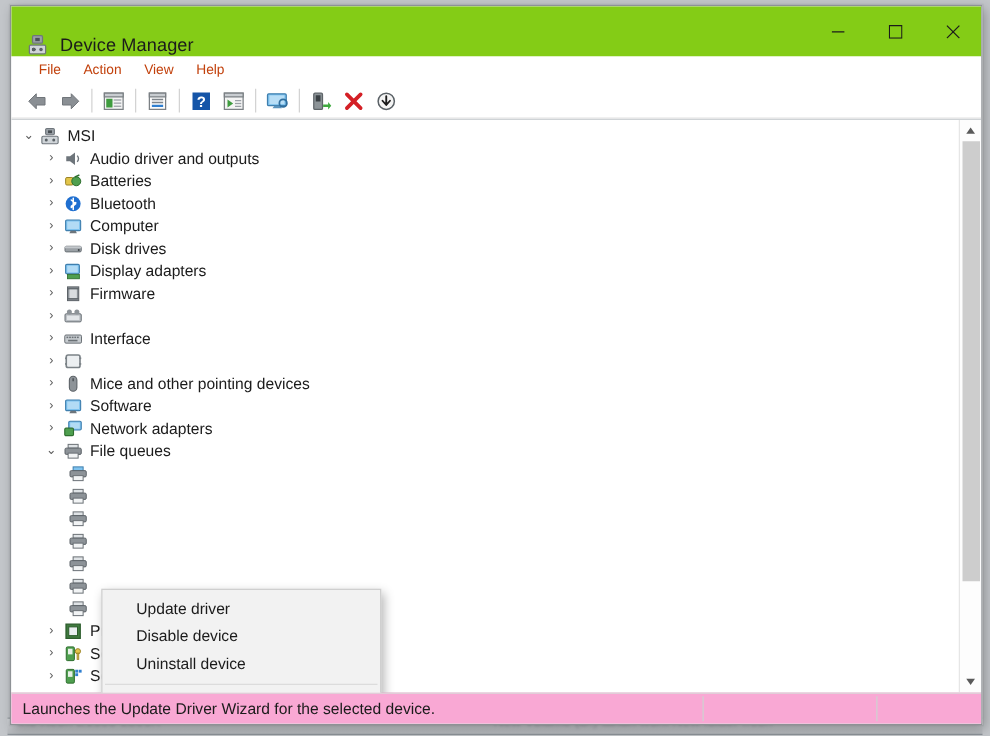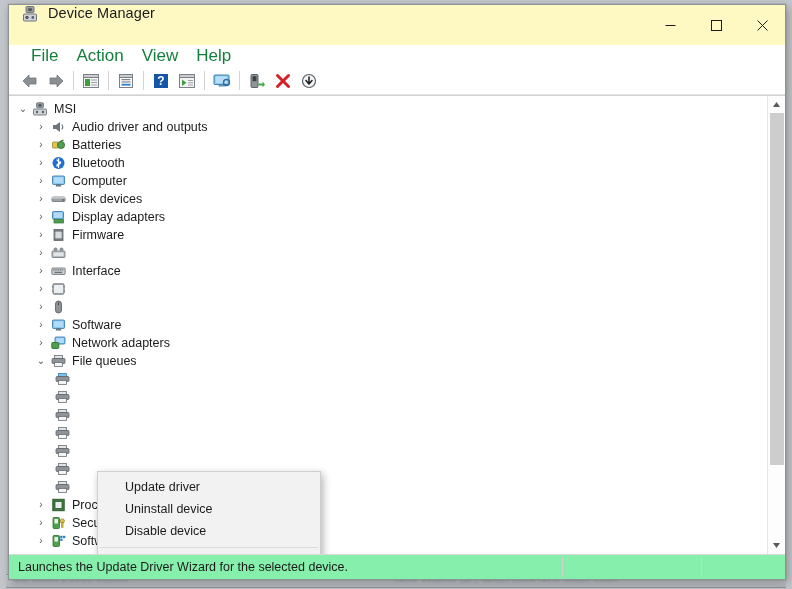--- a/index.html
+++ b/index.html
@@ -55,23 +55,23 @@
     border: 1px solid #8e9296;
     box-shadow: 0 0 0 1px rgba(0,0,0,.05), 2px 3px 9px rgba(0,0,0,.28);
     display: flex;
     flex-direction: column;
     overflow: hidden;
   }
 
   
   .titlebar {
     height: 40px;
-    background: #fef9c3;
-    display: flex;
-    align-items: flex-start;
+    background: #84cc16;
+    display: flex;
+    align-items: flex-end;
     flex: 0 0 auto;
     position: relative;
   }
   .title-icon {
     width: 18px;
     height: 18px;
     margin-left: 12px;
     margin-right: 9px;
     flex: 0 0 auto;
   }
@@ -101,22 +101,22 @@
   
   .menubar {
     height: 22px;
     background: #ffffff;
     display: flex;
     align-items: center;
     padding-left: 13px;
     flex: 0 0 auto;
   }
   .menu-item {
-    font-size: 17px;
-    color: #15803d;
+    font-size: 11px;
+    color: #c2410c;
     padding: 2px 9px 3px 9px;
     cursor: default;
     white-space: nowrap;
   }
 
   
   .toolbar {
     height: 27px;
     background: #ffffff;
     border-bottom: 1px solid #e2e2e2;
@@ -226,42 +226,42 @@
     top: 0;
     height: 83%;
     background: #cdcdcd;
     cursor: default;
   }
 
   
   .statusbar {
     height: 24px;
     flex: 0 0 auto;
-    background: #86efac;
+    background: #f9a8d4;
     border-top: 1px solid #d9d9d9;
     display: flex;
     align-items: center;
     font-size: 12.5px;
     color: #1b1b1b;
     position: relative;
   }
   .status-text { padding-left: 9px; }
   .status-sep {
     position: absolute;
     top: 2px; bottom: 2px;
     width: 1px;
     background: #d0d0d0;
   }
   .status-sep.s1 { left: 553px; }
   .status-sep.s2 { left: 692px; }
 
   
   .ctxmenu {
     position: absolute;
-    left: 88px;
+    left: 72px;
     top: 375px;
     width: 222px;
     background: #f2f2f2;
     border: 1px solid #cfcfcf;
     box-shadow: 2px 3px 8px rgba(0,0,0,.30);
     padding: 4px 0 5px 0;
     z-index: 40;
   }
   .ctx-item {
     height: 22px;
@@ -475,21 +475,21 @@
 
       <div class="row depth1">
         <span class="chev">›</span>
         <span class="ico">
           <svg width="15" height="14" viewBox="0 0 15 14">
             <rect x="1" y="5" width="13" height="4.5" rx="1" fill="#9ba1a6" stroke="#6b7176" stroke-width=".8"></rect>
             <rect x="1" y="5" width="13" height="1.6" fill="#c3c8cc"></rect>
             <circle cx="12" cy="8" r=".8" fill="#3e4448"></circle>
           </svg>
         </span>
-        <span class="lbl">Disk devices</span>
+        <span class="lbl">Disk drives</span>
       </div>
 
       <div class="row depth1">
         <span class="chev">›</span>
         <span class="ico">
           <svg width="15" height="14" viewBox="0 0 15 14">
             <rect x="1.5" y="1.5" width="11" height="7.5" rx="1" fill="#7fc3ef" stroke="#3f7fae" stroke-width=".9"></rect>
             <rect x="2.8" y="2.6" width="8.4" height="5.3" fill="#ffffff" opacity=".4"></rect>
             <rect x="3" y="9.5" width="9.5" height="3.5" fill="#4f9f4f" stroke="#2f6f2f" stroke-width=".7"></rect>
           </svg>
@@ -552,20 +552,21 @@
       </div>
 
       <div class="row depth1">
         <span class="chev">›</span>
         <span class="ico">
           <svg width="15" height="14" viewBox="0 0 15 14">
             <rect x="4.5" y="1" width="6" height="12" rx="3" fill="#8d9398" stroke="#5d6368" stroke-width=".9"></rect>
             <line x1="7.5" y1="2.5" x2="7.5" y2="5" stroke="#3e4448" stroke-width="1"></line>
           </svg>
         </span>
+        <span class="lbl">Mice and other pointing devices</span>
       </div>
 
       <div class="row depth1">
         <span class="chev">›</span>
         <span class="ico">
           <svg width="15" height="14" viewBox="0 0 15 14">
             <rect x="1.5" y="2" width="12" height="8.5" rx="1" fill="#7fc3ef" stroke="#3f7fae" stroke-width=".9"></rect>
             <rect x="2.8" y="3.2" width="9.4" height="6" fill="#ffffff" opacity=".4"></rect>
             <path d="M4.5 12.5 L10.5 12.5 L9.5 10.5 L5.5 10.5 Z" fill="#6d757b"></path>
           </svg>
@@ -718,22 +719,22 @@
       </div>
       <div class="sb-arrow">
         <svg width="9" height="7" viewBox="0 0 9 7">
             <path d="M4.5 6 L1 1 L8 1 Z" fill="#5a5a5a"></path>
           </svg>
       </div>
     </div>
 
     <div class="ctxmenu">
       <div class="ctx-item">Update driver</div>
+      <div class="ctx-item">Disable device</div>
       <div class="ctx-item">Uninstall device</div>
-      <div class="ctx-item">Disable device</div>
       <div class="ctx-sep"></div>
       <div class="ctx-item">Scan for hardware changes</div>
 
     </div>
   </div>
 
   <div class="statusbar">
     <span class="status-text">Launches the Update Driver Wizard for the selected device.</span>
     <div class="status-sep s1"></div>
     <div class="status-sep s2"></div>

